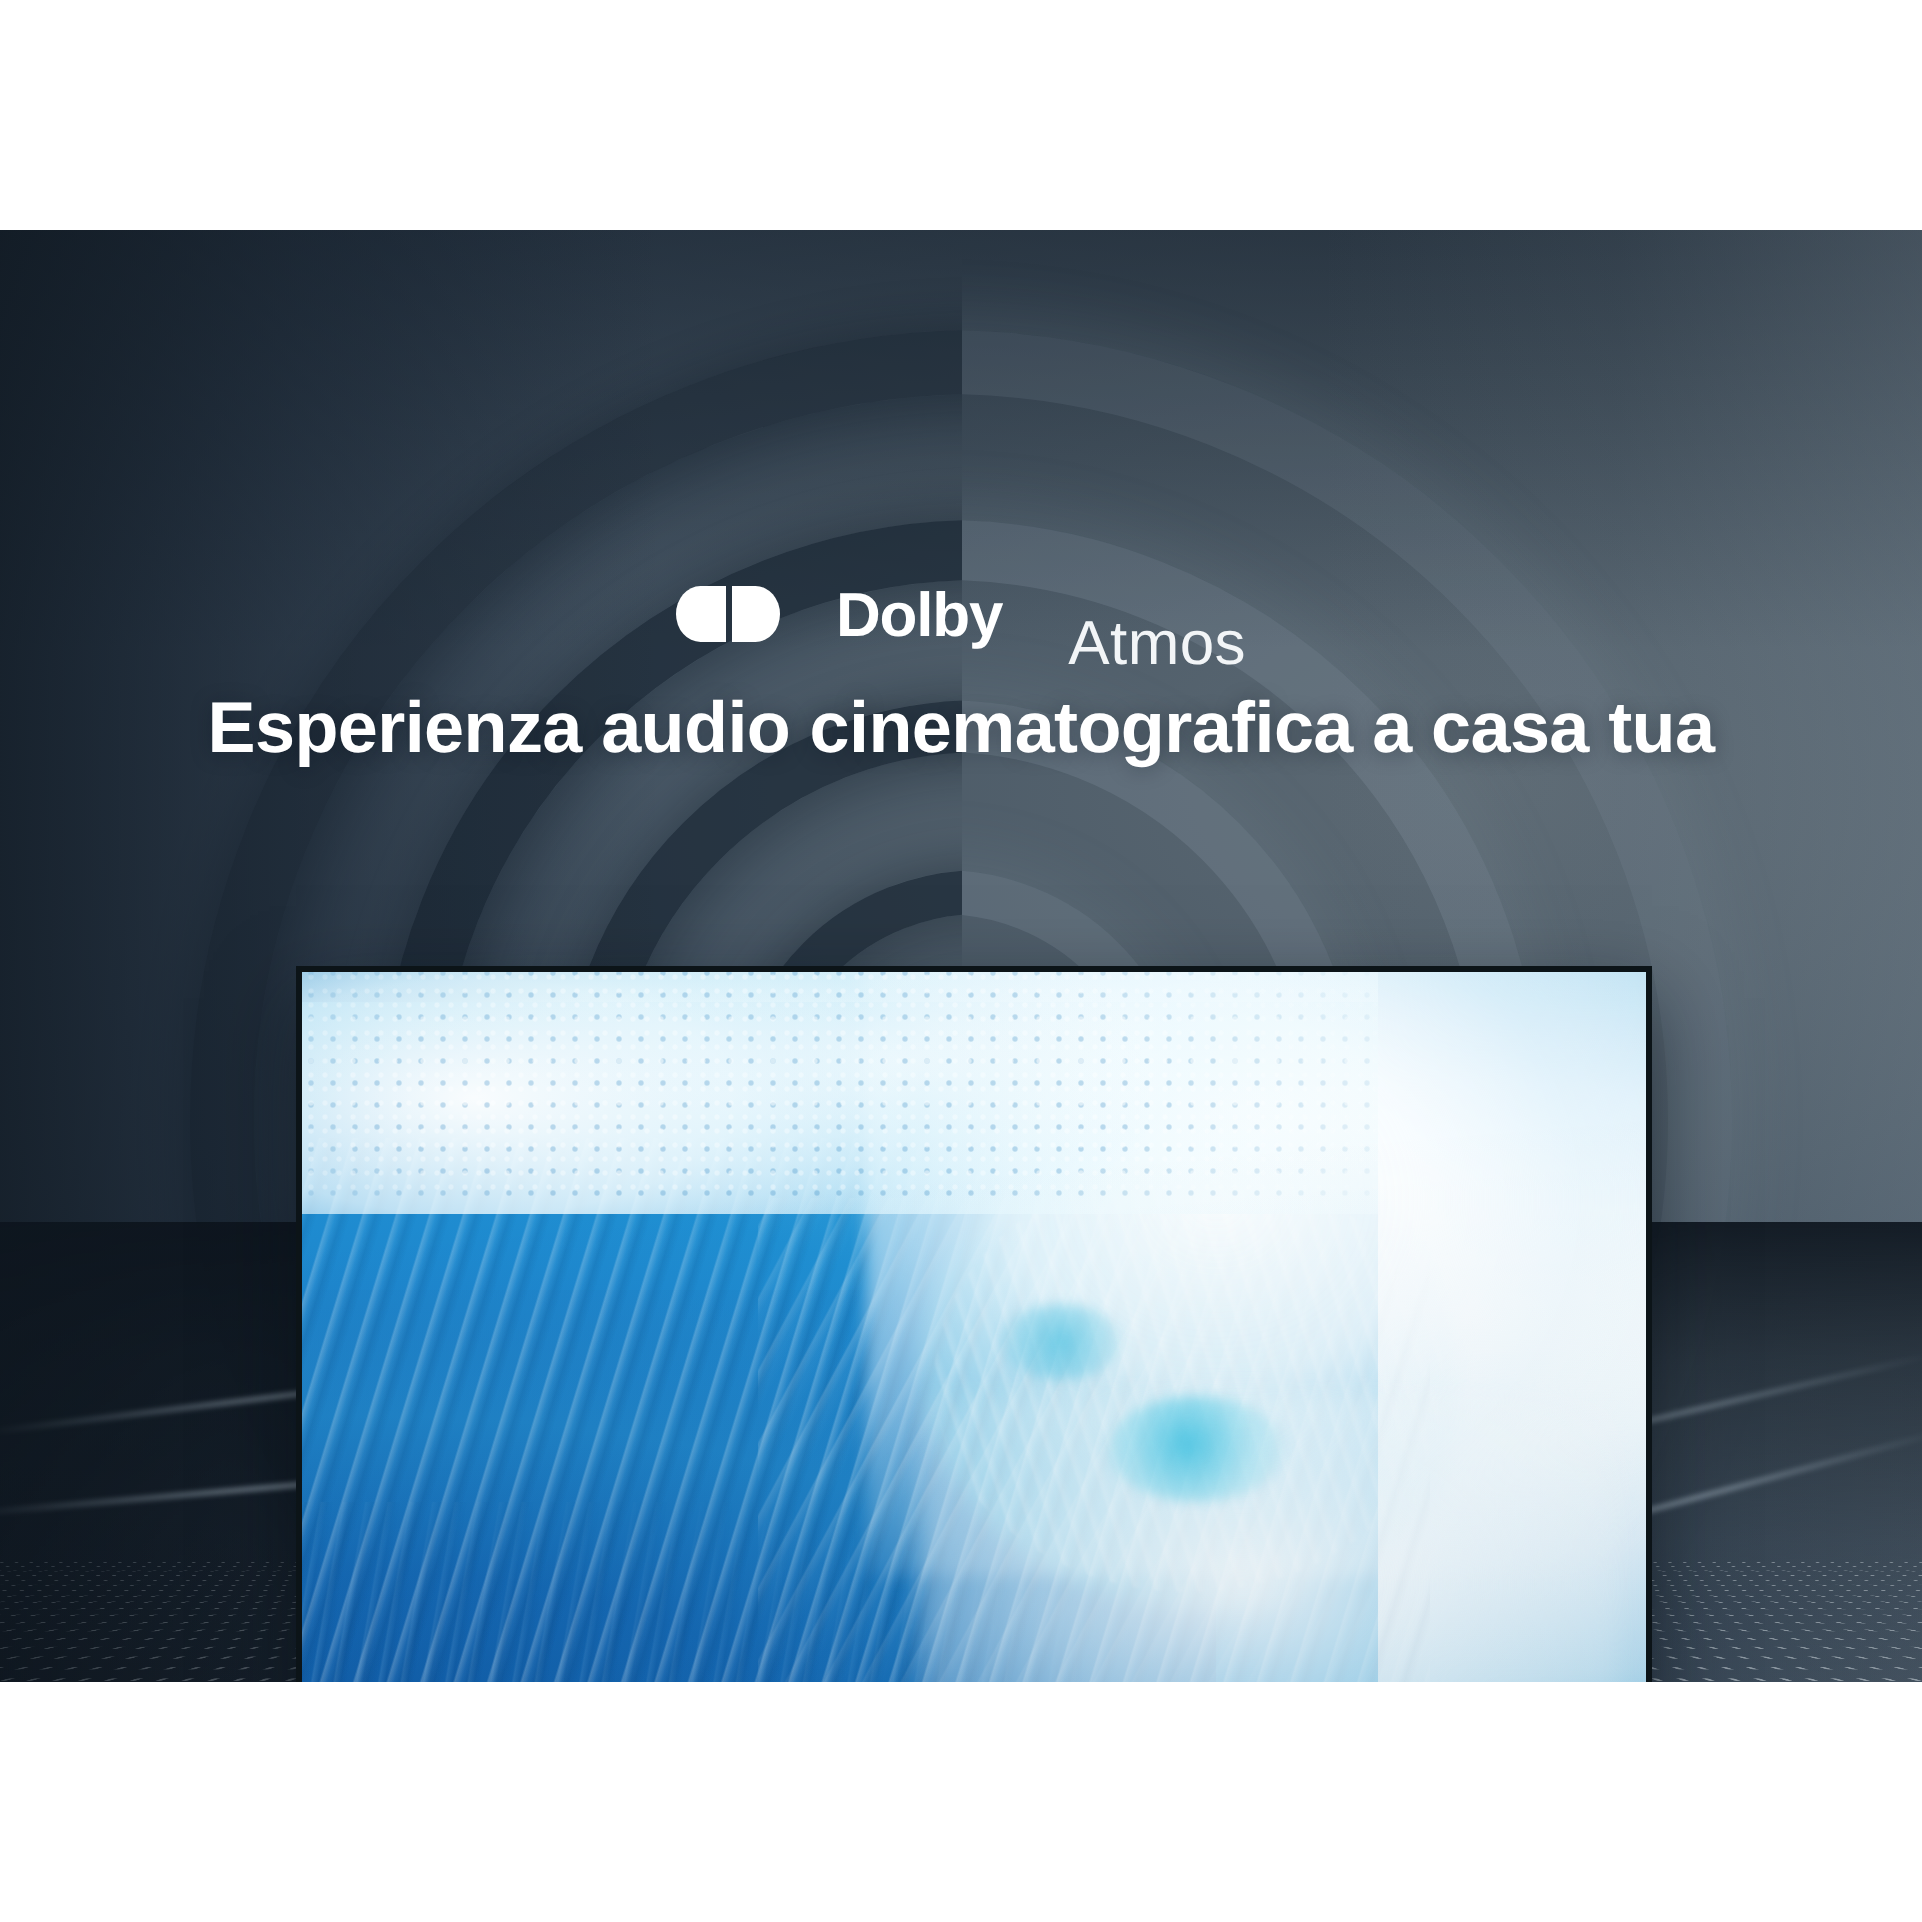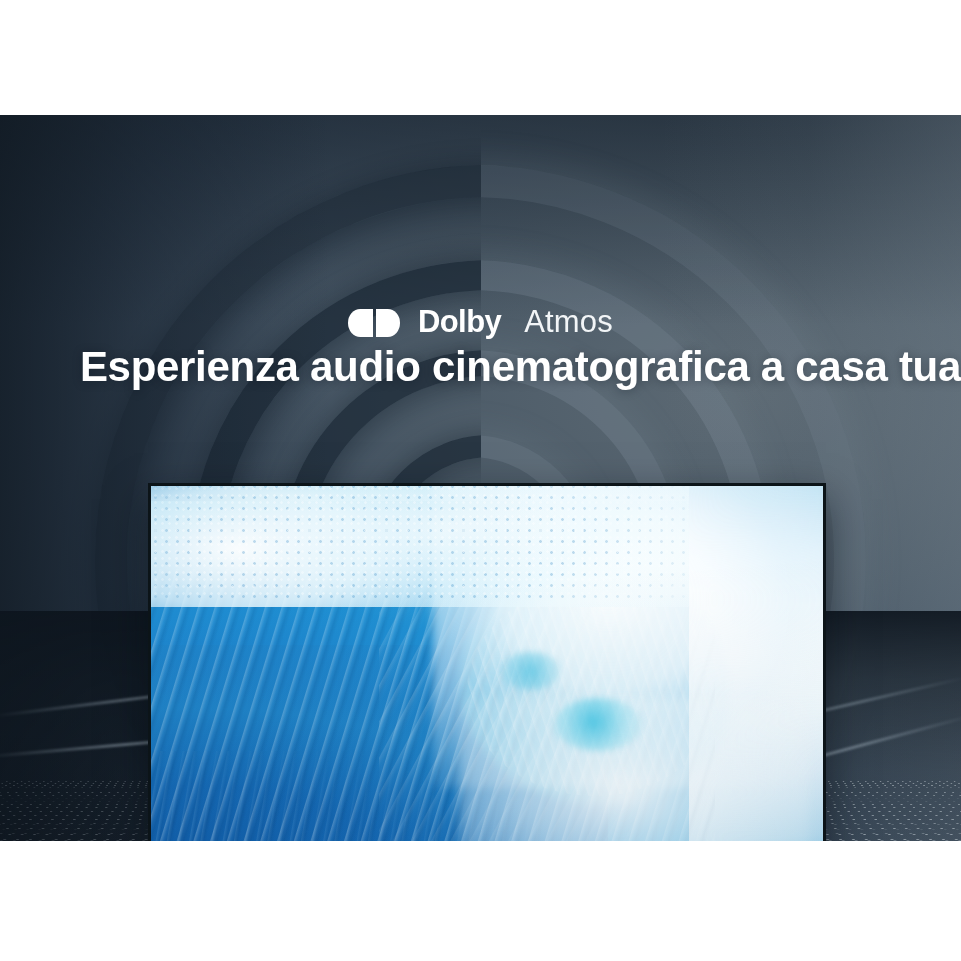--- a/index.html
+++ b/index.html
@@ -103,21 +103,21 @@
   }
   #ridge-a { left:-10px;  bottom:150px; width:440px; transform:rotate(-7deg); opacity:.55; }
   #ridge-b { left:-20px;  bottom:105px; width:520px; transform:rotate(-5deg); opacity:.70; }
   #ridge-c { right:-20px; bottom:70px;  width:420px; transform:rotate(-15deg); opacity:.75; }
   #ridge-d { right:-10px; bottom:125px; width:330px; transform:rotate(-13deg); opacity:.50; }
 
   
   #logo-lockup {
     position:absolute;
     left:0; top:162px; width:961px;
-    display:flex; align-items:flex-end; justify-content:center; gap:18px;
+    display:flex; align-items:center; justify-content:center; gap:28px;
   }
   #dolby-double-d {
     width:52px; height:28px;
     display:flex; align-items:center; gap:3px;
   }
   .dd-half { width:24.5px; height:28px; background:#ffffff; }
   .dd-left  { border-radius:14px 0 0 14px / 14px 0 0 14px; border-radius:50% 0 0 50%; }
   .dd-right { border-radius:0 50% 50% 0; }
   #dolby-wordmark {
     font-size:31px; font-weight:700; color:#ffffff;
@@ -125,22 +125,22 @@
   }
   #atmos-wordmark {
     font-size:31px; font-weight:300; color:#f2f5f7;
     letter-spacing:.2px; line-height:1; margin-left:5px;margin-top:29px;
   }
 
   
   #headline {
     position:absolute;
     left:0; top:228px; width:961px;
-    text-align:right;
-    font-size:42px; font-weight:700; color:#ffffff;
+    text-align:center;
+    font-size:36px; font-weight:700; color:#ffffff;
     letter-spacing:-.3px;
     text-shadow:0 1px 10px rgba(10,18,28,.35);
   }
 
   
   #tv-unit {
     position:absolute;
     left:148px; top:368px;
     width:678px; height:385px;
     background:#0c1418;

